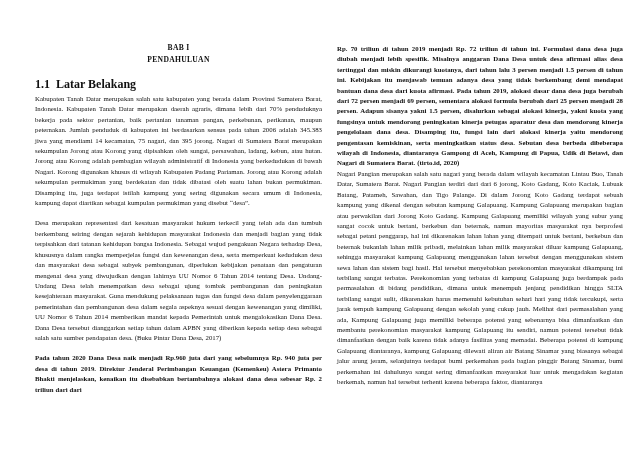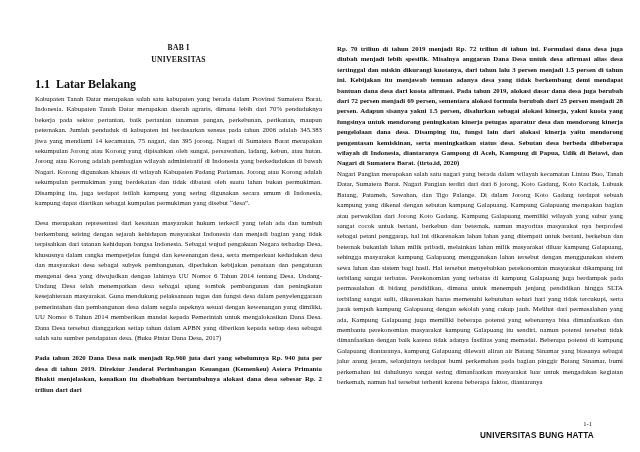--- a/index.html
+++ b/index.html
@@ -45,33 +45,29 @@
   }
 </style>
 </head>
 <body>
 
 <div class="page">
 
   <div class="col col-left">
     <div class="chapter-head">
       <div>BAB I</div>
-      <div>UNIVERSITAS</div>
+      <div>PENDAHULUAN</div>
     </div>
     <div class="section-heading">
       <span class="num">1.1</span><span>Latar Belakang</span>
     </div>
     <p class="para first">Kabupaten Tanah Datar merupakan salah satu kabupaten yang berada dalam Provinsi Sumatera Barat, Indonesia. Kabupaten Tanah Datar merupakan daerah agraris, dimana lebih dari 70% penduduknya bekerja pada sektor pertanian, baik pertanian tanaman pangan, perkebunan, perikanan, maupun peternakan. Jumlah penduduk di kabupaten ini berdasarkan sensus pada tahun 2006 adalah 345.383 jiwa yang mendiami 14 kecamatan, 75 nagari, dan 395 jorong. Nagari di Sumatera Barat merupakan sekumpulan Jorong atau Korong yang dipisahkan oleh sungai, persawahan, ladang, kebun, atau hutan. Jorong atau Korong adalah pembagian wilayah administratif di Indonesia yang berkedudukan di bawah Nagari. Korong digunakan khusus di wilayah Kabupaten Padang Pariaman. Jorong atau Korong adalah sekumpulan permukiman yang berdekatan dan tidak dibatasi oleh suatu lahan bukan permukiman. Disamping itu, juga terdapat istilah kampung yang sering digunakan secara umum di Indonesia, kampung dapat diartikan sebagai kumpulan permukiman yang disebut “desa”.</p>
     <p class="para">Desa merupakan representasi dari kesatuan masyarakat hukum terkecil yang telah ada dan tumbuh berkembang seiring dengan sejarah kehidupan masyarakat Indonesia dan menjadi bagian yang tidak terpisahkan dari tatanan kehidupan bangsa Indonesia.  Sebagai wujud pengakuan Negara terhadap Desa, khususnya dalam rangka memperjelas fungsi dan kewenangan desa, serta memperkuat kedudukan desa dan masyarakat desa sebagai subyek pembangunan, diperlukan kebijakan penataan dan pengaturan mengenai desa yang diwujudkan dengan lahirnya UU Nomor 6 Tahun 2014 tentang Desa. Undang-Undang Desa telah menempatkan desa sebagai ujung tombak pembangunan dan peningkatan kesejahteraan masyarakat. Guna mendukung pelaksanaan tugas dan fungsi desa dalam penyelenggaraan pemerintahan dan pembangunan desa dalam segala aspeknya sesuai dengan kewenangan yang dimiliki, UU Nomor 6 Tahun 2014 memberikan mandat kepada Pemerintah untuk mengalokasikan Dana Desa. Dana Desa tersebut dianggarkan setiap tahun dalam APBN yang diberikan kepada setiap desa sebagai salah satu sumber pendapatan desa. (Buku Pintar Dana Desa, 2017)</p>
     <p class="para bold">Pada tahun 2020 Dana Desa naik menjadi Rp.960 juta dari yang sebelumnya Rp. 940 juta per desa di tahun 2019. Direktur Jenderal Perimbangan Keuangan (Kemenkeu) Astera Primanto Bhakti menjelaskan, kenaikan itu disebabkan bertambahnya alokasi dana desa sebesar Rp. 2 triliun dari dari</p>
   </div>
 
   <div class="col col-right">
     <p class="para bold">Rp. 70 triliun di tahun 2019 menjadi Rp. 72 triliun di tahun ini. Formulasi dana desa juga diubah menjadi lebih spesifik. Misalnya anggaran Dana Desa untuk desa afirmasi alias desa tertinggal dan miskin dikurangi kuotanya, dari tahun lalu 3 persen menjadi 1.5 persen di tahun ini. Kebijakan itu menjawab temuan adanya desa yang tidak berkembang demi mendapat bantuan dana desa dari kuota afirmasi. Pada tahun 2019, alokasi dasar dana desa juga berubah dari 72 persen menjadi 69 persen, sementara alokasi formula berubah dari 25 persen menjadi 28 persen. Adapun sisanya yakni 1.5 persen, disalurkan sebagai alokasi kinerja, yakni kuota yang fungsinya untuk mendorong peningkatan kinerja petugas aparatur desa dan mendorong kinerja pengelolaan dana desa. Disamping itu, fungsi lain dari alokasi kinerja yaitu mendorong pengentasan kemiskinan, serta meningkatkan status desa. Sebutan desa berbeda dibeberapa wilayah di Indonesia, diantaranya Gampong di Aceh, Kampung di Papua, Udik di Betawi, dan Nagari di Sumatera Barat. (tirto.id, 2020)</p>
     <p class="para">Nagari Pangian merupakan salah satu nagari yang berada dalam wilayah kecamatan Lintau Buo, Tanah Datar, Sumatera Barat. Nagari Pangian terdiri dari dari 6 jorong, Koto Gadang, Koto Kaciak, Lubuak Batang, Patameh, Sawahan, dan Tigo Palange. Di dalam Jorong Koto Gadang terdapat sebuah kampung yang dikenal dengan sebutan kampung Galapuang. Kampung Galapuang merupakan bagian atau perwakilan dari Jorong Koto Gadang. Kampung Galapuang memiliki wilayah yang subur yang sangat cocok untuk bertani, berkebun dan beternak, namun mayoritas masyarakat nya berprofesi sebagai petani penggarap, hal ini dikarenakan lahan lahan yang ditempati untuk bertani, berkebun dan beternak bukanlah lahan milik pribadi, melainkan lahan milik masyarakat diluar kampung Galapuang, sehingga masyarakat kampung Galapuang menggunakan lahan tersebut dengan menggunakan sistem sewa lahan dan sistem bagi hasil. Hal tersebut menyebabkan perekonomian masyarakat dikampung ini terbilang sangat terbatas. Perekonomian yang terbatas di kampung Galapuang juga berdampak pada permasalahan di bidang pendidikan, dimana untuk menempuh jenjang pendidikan hingga SLTA terbilang sangat sulit, dikarenakan harus memenuhi kebutuhan sehari hari yang tidak tercukupi, serta jarak tempuh kampung Galapuang dengan sekolah yang cukup jauh. Melihat dari permasalahan yang ada, Kampung Galapuang juga memiliki beberapa potensi yang sebenarnya bisa dimanfaatkan dan membantu perekonomian masyarakat kampung Galapuang itu sendiri, namun potensi tersebut tidak dimanfaatkan dengan baik karena tidak adanya fasilitas yang memadai. Beberapa potensi di kampung Galapuang diantaranya, kampung Galapuang dilewati aliran air Batang Sinamar yang biasanya sebagai jalur arung jeram, selanjutnya terdapat bumi perkemahan pada bagian pinggir Batang Sinamar, bumi perkemahan ini dahulunya sangat sering dimanfaatkan masyarakat luar untuk mengadakan kegiatan berkemah, namun hal tersebut terhenti karena beberapa faktor, diantaranya</p>
   </div>
 
-  <div class="footer">
-    <div class="pagenum">1-1</div>
-    <div class="institution">UNIVERSITAS BUNG HATTA</div>
-  </div>
 
 </div>
 
 </body></html>

